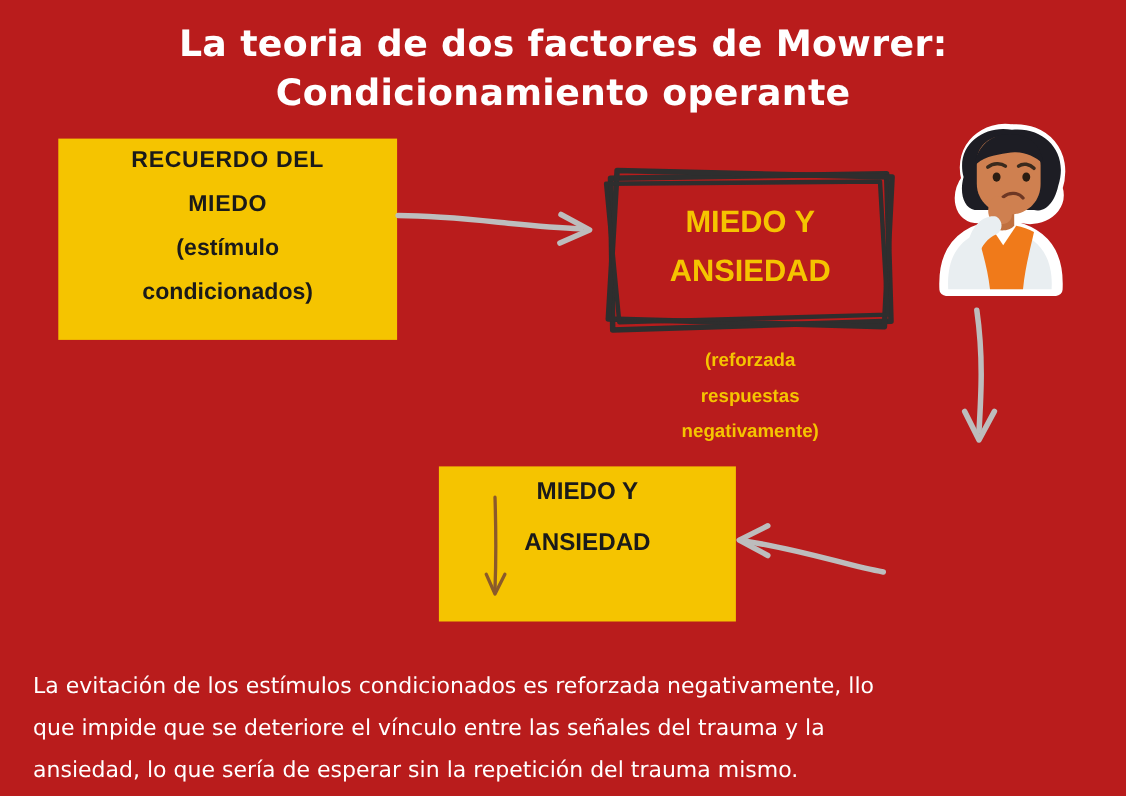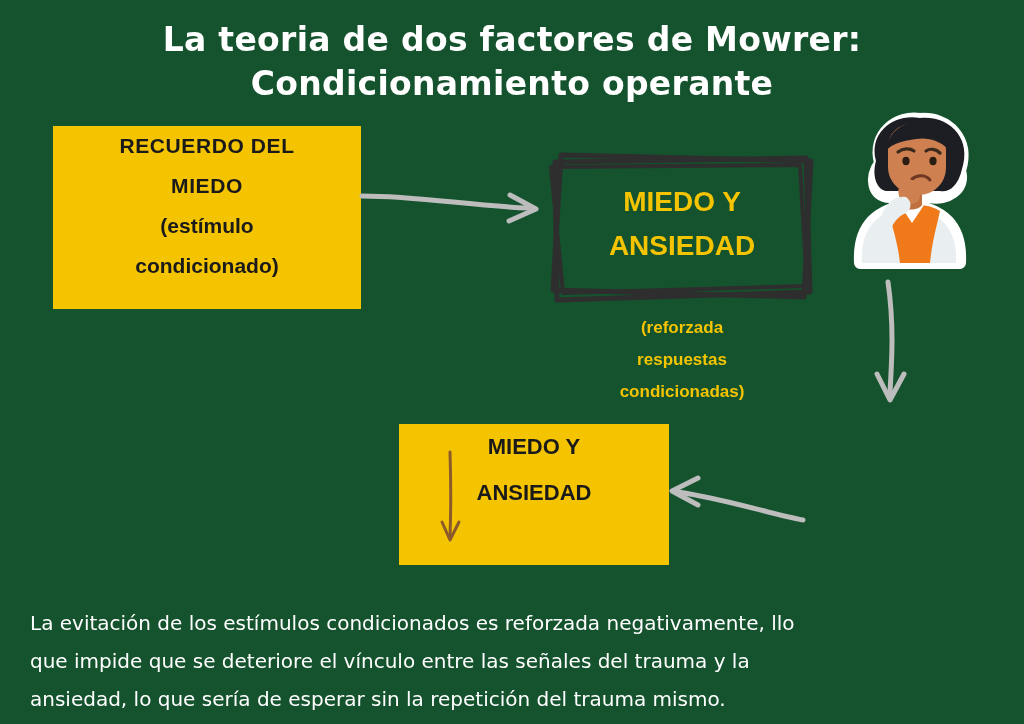--- a/index.html
+++ b/index.html
@@ -10,21 +10,21 @@
     width: 1024px;
     height: 724px;
     background: #4a4a4a;
     font-family: "Liberation Sans", sans-serif;
     overflow: hidden;
   }
   #stage {
     position: relative;
     width: 1024px;
     height: 724px;
-    background: #14532d;
+    background: #b91c1c;
   }
 
   
   #title-block {
     position: absolute;
     top: 18px;
     left: 0;
     width: 1024px;
     text-align: center;
     color: #ffffff;
@@ -163,21 +163,21 @@
   <div id="title-block">
     <span class="line">La teoria de dos factores de Mowrer:</span>
     <span class="line">Condicionamiento operante</span>
   </div>
 
   <div class="yellow-box" id="box-trauma">
     <div>
       <span class="t-line upper">RECUERDO DEL</span>
       <span class="t-line upper">MIEDO</span>
       <span class="t-line">(estímulo</span>
-      <span class="t-line">condicionado)</span>
+      <span class="t-line">condicionados)</span>
     </div>
   </div>
 
   <svg class="arrow-svg" id="arrow-1" width="190" height="50">
     <path d="M2,18 C60,18 110,28 168,30" stroke="#bdbdbd" stroke-width="5" fill="none" stroke-linecap="round"></path>
     <path d="M150,17 L176,31 L149,43" stroke="#bdbdbd" stroke-width="5" fill="none" stroke-linecap="round" stroke-linejoin="round"></path>
   </svg>
 
   <div class="sketch-box" id="sketch-fear">
     <svg width="268" height="158" viewBox="0 0 268 158">
@@ -187,21 +187,21 @@
     </svg>
     <div class="sketch-label">
       <span class="l">MIEDO Y</span>
       <span class="l">ANSIEDAD</span>
     </div>
   </div>
 
   <div id="sub-responses">
     <span class="l">(reforzada</span>
     <span class="l">respuestas</span>
-    <span class="l">condicionadas)</span>
+    <span class="l">negativamente)</span>
   </div>
 
   <svg id="person" viewBox="0 0 180 180">
 
     <g stroke="#ffffff" stroke-width="12" stroke-linejoin="round" fill="#ffffff">
       <path d="M40,158 C38,120 58,104 90,100 C122,104 142,120 140,158 Z"></path>
       <path d="M60,58 C52,28 78,10 100,14 C128,12 150,34 140,66 C146,84 126,96 110,92 L70,92 C52,92 50,72 60,58 Z"></path>
     </g>
 
     <path d="M42,158 C40,122 58,106 88,102 C118,106 138,122 136,158 Z" fill="#e9eef1"></path>

